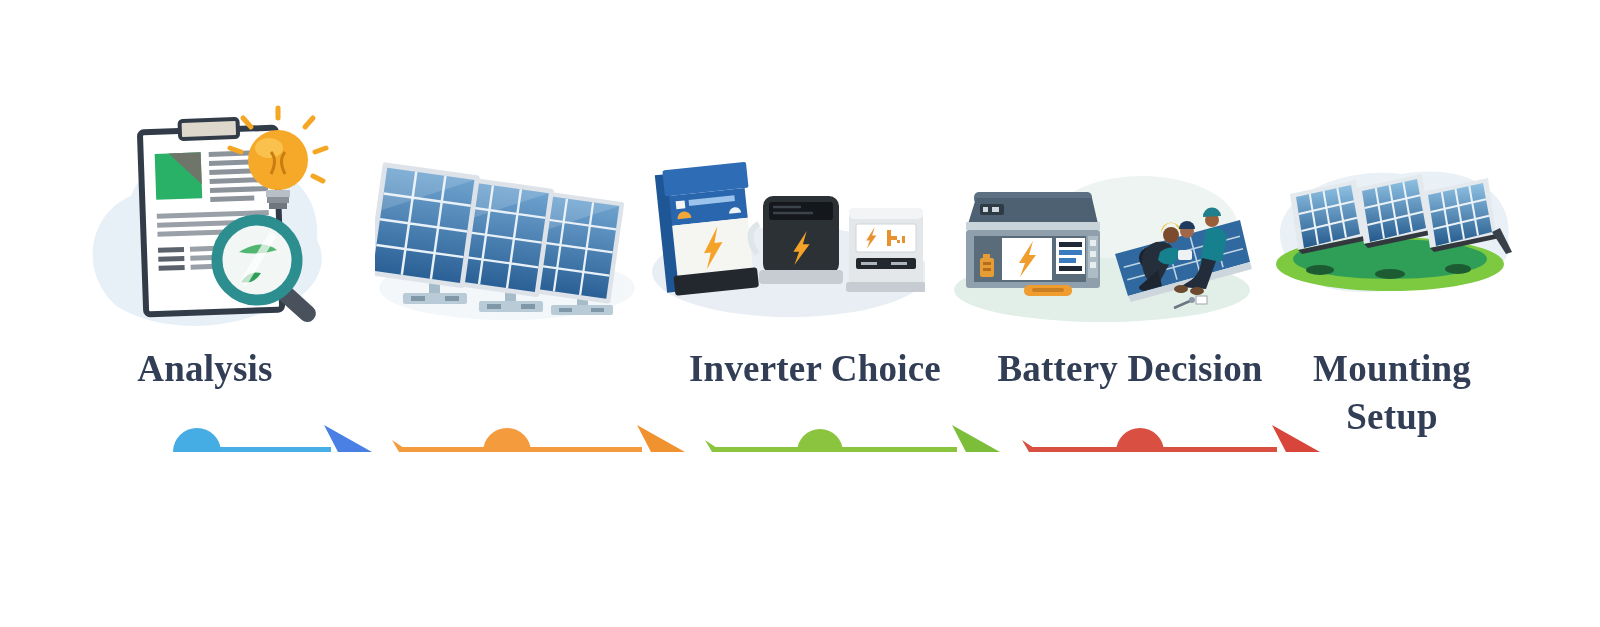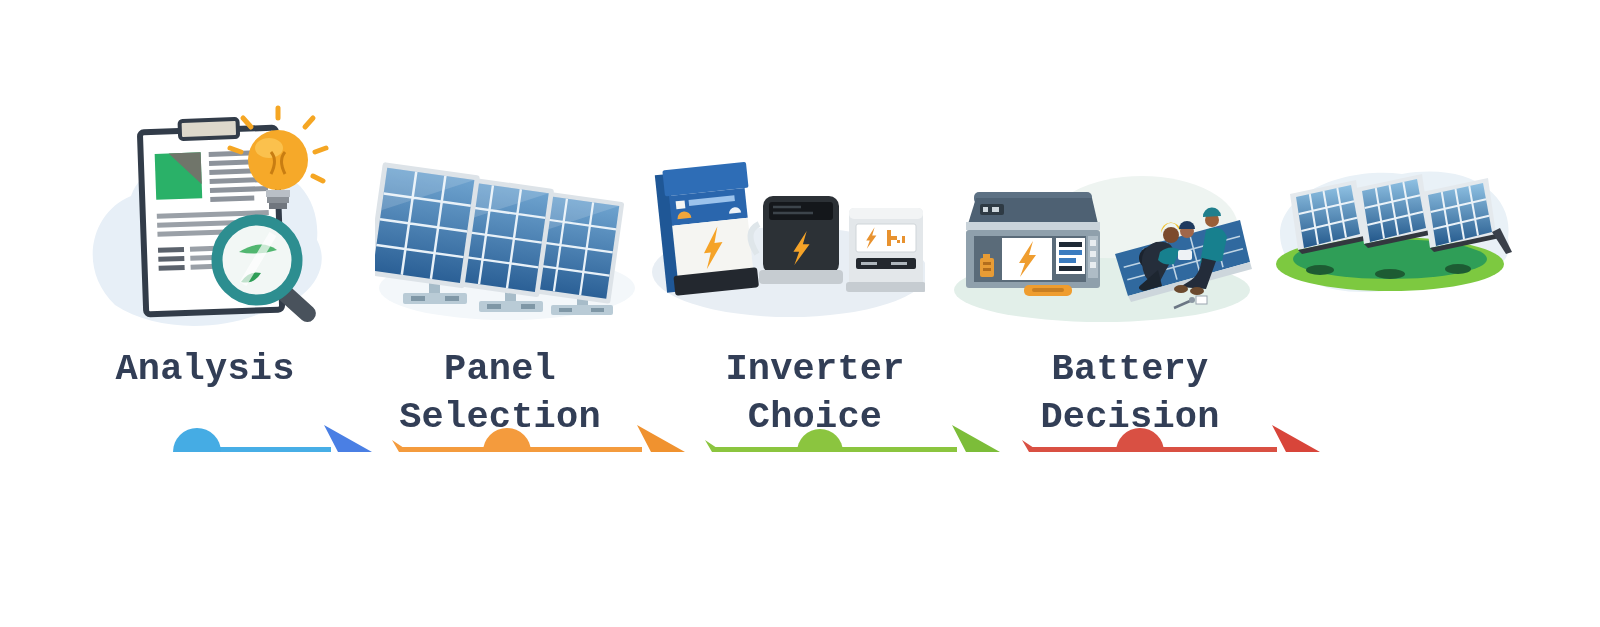--- a/index.html
+++ b/index.html
@@ -1,18 +1,18 @@
 <!DOCTYPE html>
 <html><head>
 <meta charset="utf-8">
 <style>
   html,body{margin:0;padding:0;background:#ffffff;}
   .canvas{
     position:relative;width:1600px;height:452px;background:#ffffff;
-    font-family:Liberation Mono, monospace;overflow:hidden;
+    font-family:Liberation Serif, serif;overflow:hidden;
   }
   .illu{position:absolute;}
   .illu svg{display:block;width:100%;height:100%;}
   .step-label{
     position:absolute;top:345px;text-align:center;
     font-size:37px;font-weight:700;color:#323e56;line-height:1.3;
     letter-spacing:0.2px;
   }
   .flow-svg{position:absolute;left:0;top:412px;width:1600px;height:80px;}
 </style>
@@ -277,23 +277,23 @@
         <polygon points="0,42 66,28 74,84 8,98" fill="#e4e9ed"></polygon>
         <polygon points="6,45 61,33 70,82 14,96" fill="url(#s5g)"></polygon>
         <path d="M19.8,42 L28,92.5 M33.5,39 L42,89 M47.3,36 L56,85.5 M8.7,62 L64,49.3 M11.3,79 L67,65.7" stroke="#eaf2f8" stroke-width="2"></path>
         <polygon points="8,98 74,84 78,88 12,102" fill="#33383f"></polygon>
         <path d="M70,82 l14,22 l6,-2 l-12,-24 Z" fill="#3a404a"></path>
       </g>
     </svg>
   </div>
 
   <div class="step-label" style="left:85px;width:240px">Analysis</div>
-  <div class="step-label" style="left:350px;width:300px">Panel Selection</div>
   <div class="step-label" style="left:970px;width:320px">Battery Decision</div>
   <div class="step-label" style="left:665px;width:300px">Inverter Choice</div>
+  <div class="step-label" style="left:1292px;width:200px">Mounting Setup</div>
 
   <svg class="flow-svg" viewBox="0 0 1600 80">
     <g>
       <rect x="197" y="35" width="134" height="10" fill="#47aee6"></rect>
       <circle cx="197" cy="40" r="24" fill="#45ace4"></circle>
       <polygon points="372,40 324,13 338,40 324,67" fill="#4a7fe4"></polygon>
     </g>
     <g>
       <polygon points="392,28 410,40 392,52 399,40" fill="#f49b3d"></polygon>
       <rect x="402" y="35" width="240" height="10" fill="#f49b3d"></rect>

